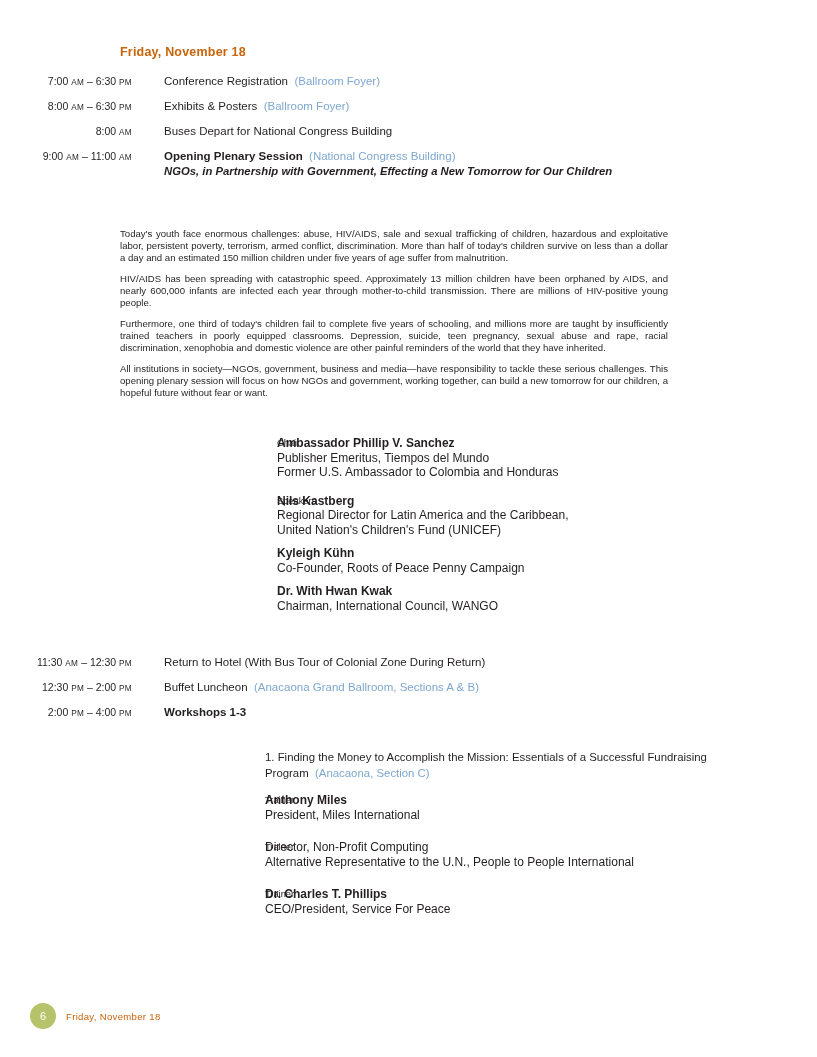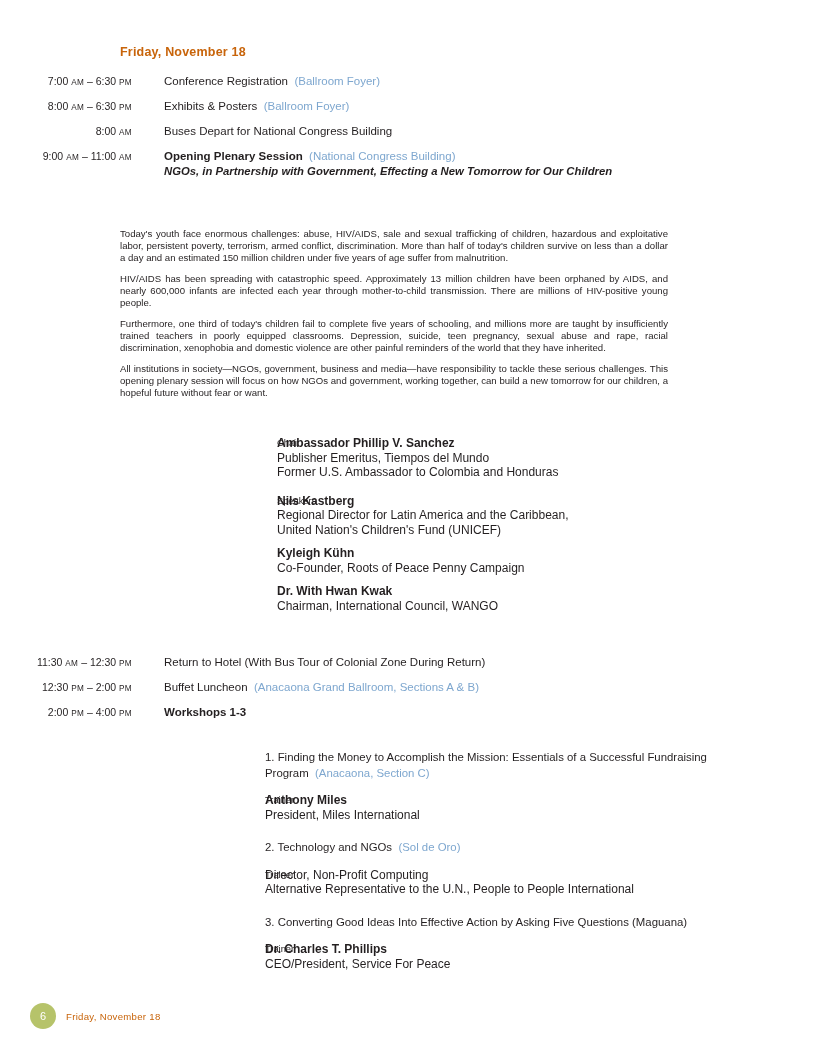--- a/index.html
+++ b/index.html
@@ -262,29 +262,27 @@
 
   <div class="workshops" id="workshops">
       <div class="wtitle"><span>1. Finding the Money to Accomplish the Mission: Essentials of a Successful Fundraising Program</span>&nbsp;&nbsp;<span class="venue">(Anacaona, Section C)</span></div>
       <div class="wtrainer">
         <div class="prole">Trainer</div>
         <div class="pinfo">
           <div class="pname">Anthony Miles</div>
           <div class="pdesc">President, Miles International</div>
         </div>
       </div>
-      <div class="wtitle"><span>2. Technology and NGOs</span>&nbsp;&nbsp;<span class="venue">(Sol de Oro)</span></div>
       <div class="wtrainer">
         <div class="prole">Trainer</div>
         <div class="pinfo">
           <div class="pdesc">Director, Non-Profit Computing</div>
           <div class="pdesc">Alternative Representative to the U.N., People to People International</div>
         </div>
       </div>
-      <div class="wtitle"><span>3. Converting Good Ideas Into Effective Action by Asking Five Questions (Maguana)</span></div>
       <div class="wtrainer">
         <div class="prole">Trainer</div>
         <div class="pinfo">
           <div class="pname">Dr. Charles T. Phillips</div>
           <div class="pdesc">CEO/President, Service For Peace</div>
         </div>
       </div>
     </div>
 
   <div class="footer-circle">6</div>

